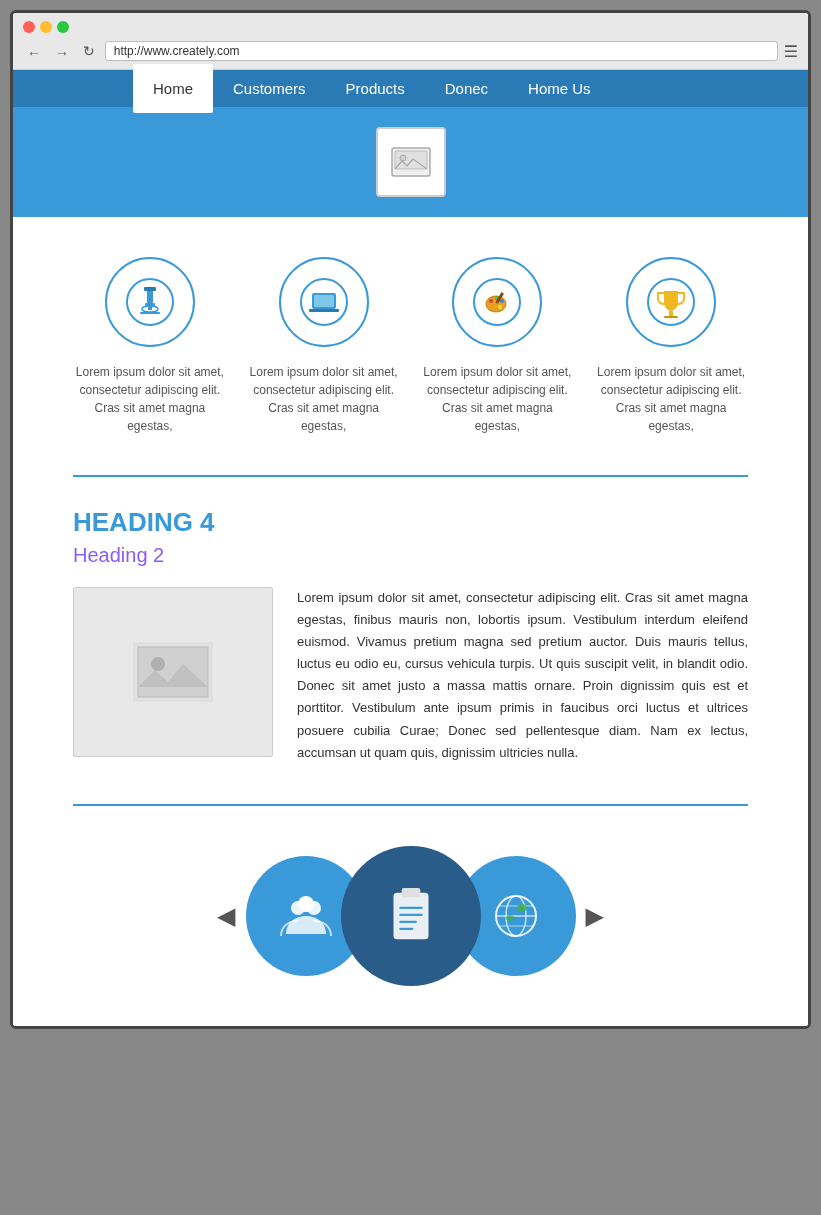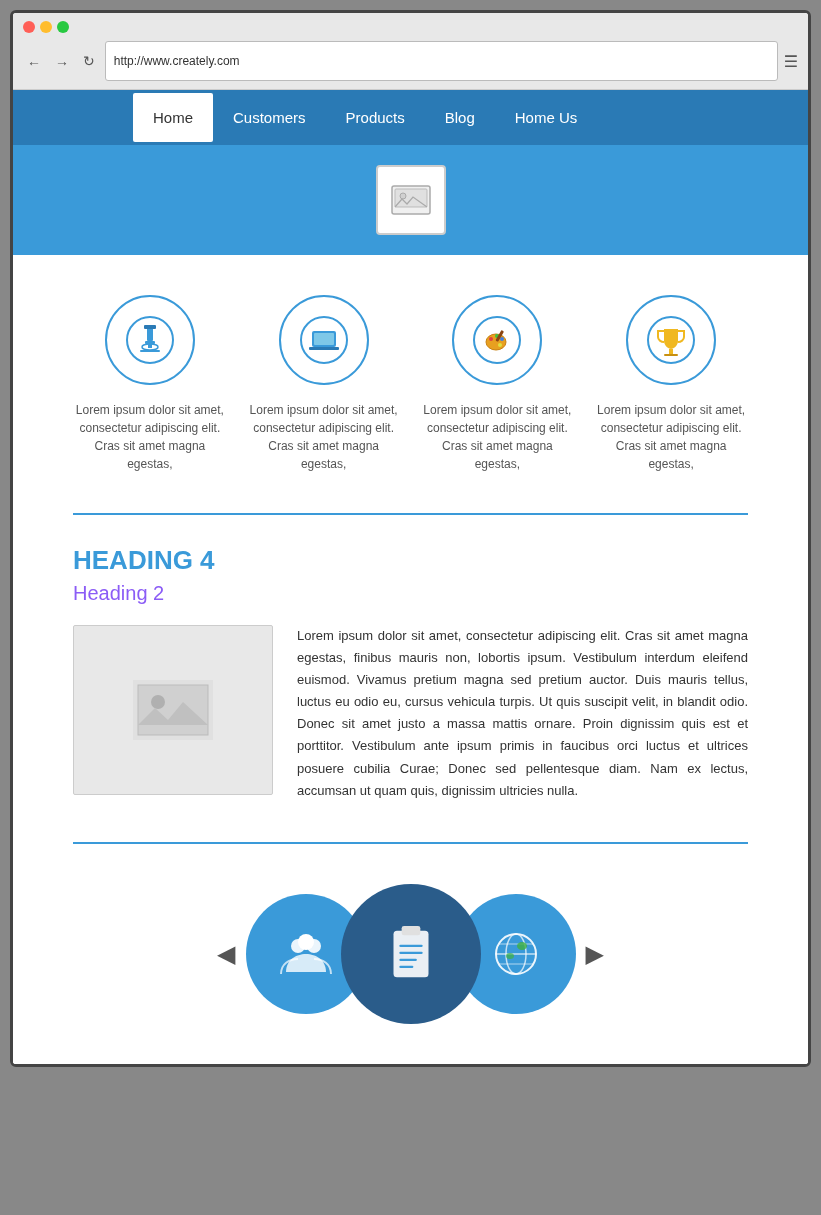--- a/index.html
+++ b/index.html
@@ -39,42 +39,42 @@
     .tl-yellow { background: #ffbd2e; }
     .tl-green { background: #28c941; }
     .browser-nav {
       display: flex; align-items: center; gap: 6px;
     }
     .nav-btn {
       background: none; border: none; font-size: 14px; color: #555; cursor: pointer; padding: 2px 4px;
     }
     .address-bar {
       flex: 1;
-      height: 40px;
+      height: 20px;
       border: 1px solid #bbb;
       border-radius: 3px;
       padding: 0 8px;
       font-size: 12px;
       background: #fff;
       color: #333;
     }
     .browser-menu-btn {
       font-size: 16px; color: #555; background: none; border: none; cursor: pointer;
     }
     
     .website {
       background: #fff;
     }
     
     .site-nav {
       background: #2a7ab5;
       display: flex;
       align-items: center;
       padding: 0 120px;
-      height: 55px;
+      height: 37px;
     }
     .nav-item {
       color: #fff;
       padding: 16px 20px;
       font-size: 15px;
       cursor: pointer;
       text-decoration: none;
       display: inline-block;
     }
     .nav-item.active {
@@ -266,21 +266,21 @@
       <button class="browser-menu-btn">☰</button>
     </div>
   </div>
 
   <div class="website">
 
     <nav class="site-nav">
       <a class="nav-item active">Home</a>
       <a class="nav-item">Customers</a>
       <a class="nav-item">Products</a>
-      <a class="nav-item">Blog</a>
+      <a class="nav-item">Donec</a>
       <a class="nav-item">Home Us</a>
     </nav>
 
     <div class="hero">
       <div class="hero-image-placeholder">
         <svg viewBox="0 0 40 30" fill="none" xmlns="http://www.w3.org/2000/svg">
           <rect x="1" y="1" width="38" height="28" rx="2" stroke="#aaa" stroke-width="1.5" fill="#f0f0f0"></rect>
           <rect x="4" y="4" width="32" height="18" rx="1" stroke="#bbb" stroke-width="1" fill="#e0e0e0"></rect>
           <circle cx="12" cy="11" r="3" stroke="#aaa" stroke-width="1" fill="#d0d0d0"></circle>
           <path d="M4 22 L11 14 L16 19 L22 12 L36 22" stroke="#aaa" stroke-width="1.2" fill="none"></path>

